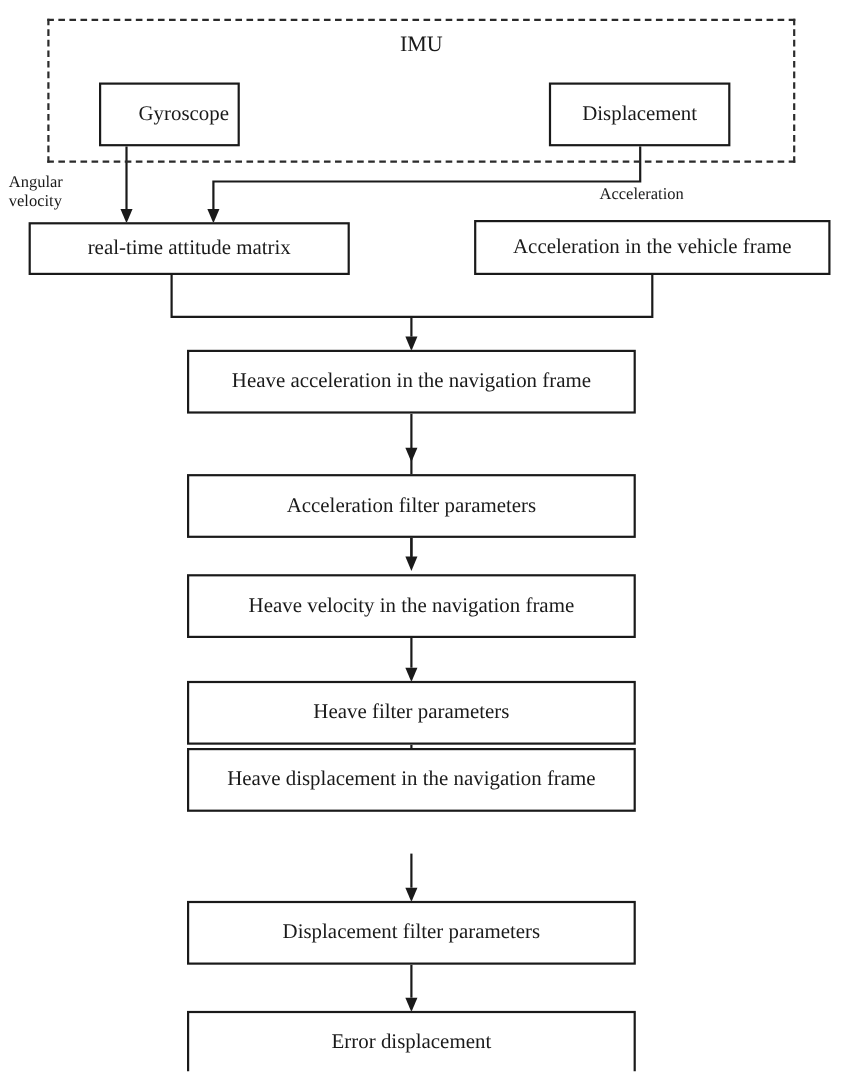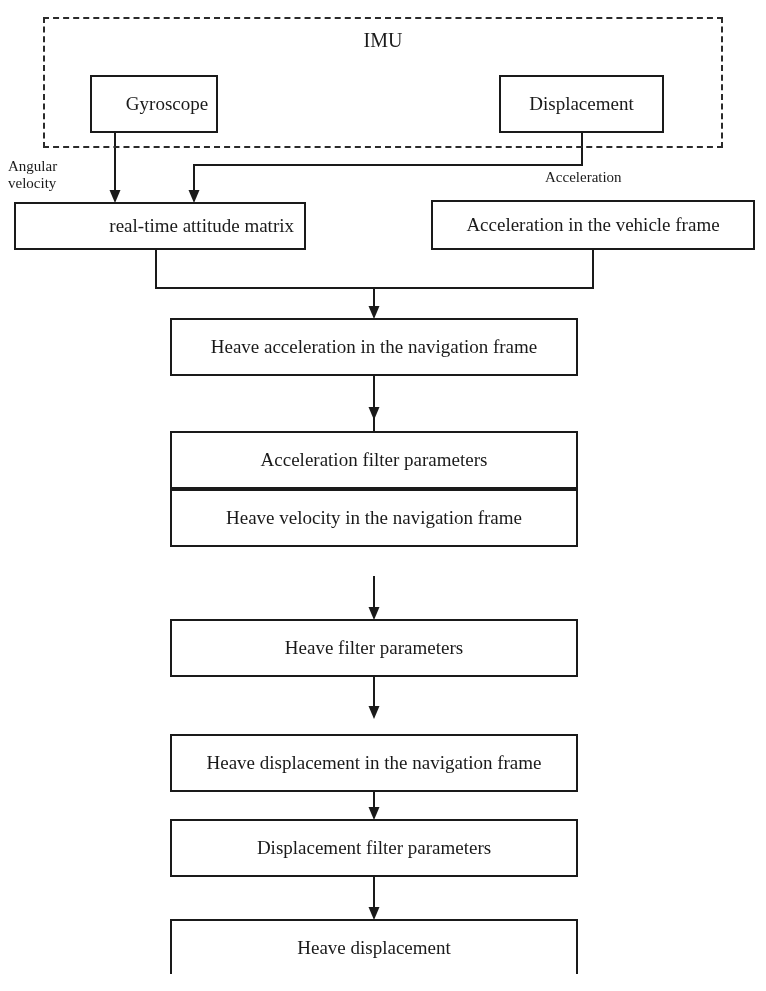--- a/index.html
+++ b/index.html
@@ -44,28 +44,28 @@
     justify-content: center;
     text-align: center;
     font-size: 19px;
     line-height: 1.3;
     z-index: 4;
     padding: 2px 10px;
   }
   .sensor-gyroscope     { left: 45px;  top: 56px; width: 128px; height: 58px; padding-left: 36px; }
   .sensor-error         { left: 233px; top: 56px; width: 164px; height: 58px; }
   .sensor-accelerometer { left: 454px; top: 56px; width: 165px; height: 58px; }
-  .node-attitude        { left: 14px;  top: 202px; width: 292px; height: 48px; justify-content: flex-end; }
+  .node-attitude        { left: 26px;  top: 202px; width: 292px; height: 48px; }
   .node-vehicle-accel   { left: 431px; top: 200px; width: 324px; height: 50px; text-align: right; }
   .chain-box            { left: 170px; width: 408px; height: 58px; }
   .chain-0 { top: 318px; }
   .chain-1 { top: 419px; margin-top: 12px; }
-  .chain-2 { top: 489px; }
+  .chain-2 { top: 522px; }
   .chain-3 { top: 619px; }
-  .chain-4 { top: 734px; }
+  .chain-4 { top: 680px; }
   .chain-5 { top: 819px; }
   .chain-6 { top: 919px; }
   .siglabel {
     position: absolute;
     font-size: 15px;
     line-height: 1.15;
     z-index: 5;
     background: transparent;
   }
   .label-angular { left: 8px; top: 158px; width: 64px; }
@@ -134,16 +134,16 @@
   <div class="box chain-box chain-3">
     <span>Heave filter parameters</span>
   </div>
   <div class="box chain-box chain-4">
     <span>Heave displacement in the navigation frame</span>
   </div>
   <div class="box chain-box chain-5">
     <span>Displacement filter parameters</span>
   </div>
   <div class="box chain-box chain-6">
-    <span>Heave displacement</span>
+    <span>Error displacement</span>
   </div>
 
 </div>
 
 </body></html>

